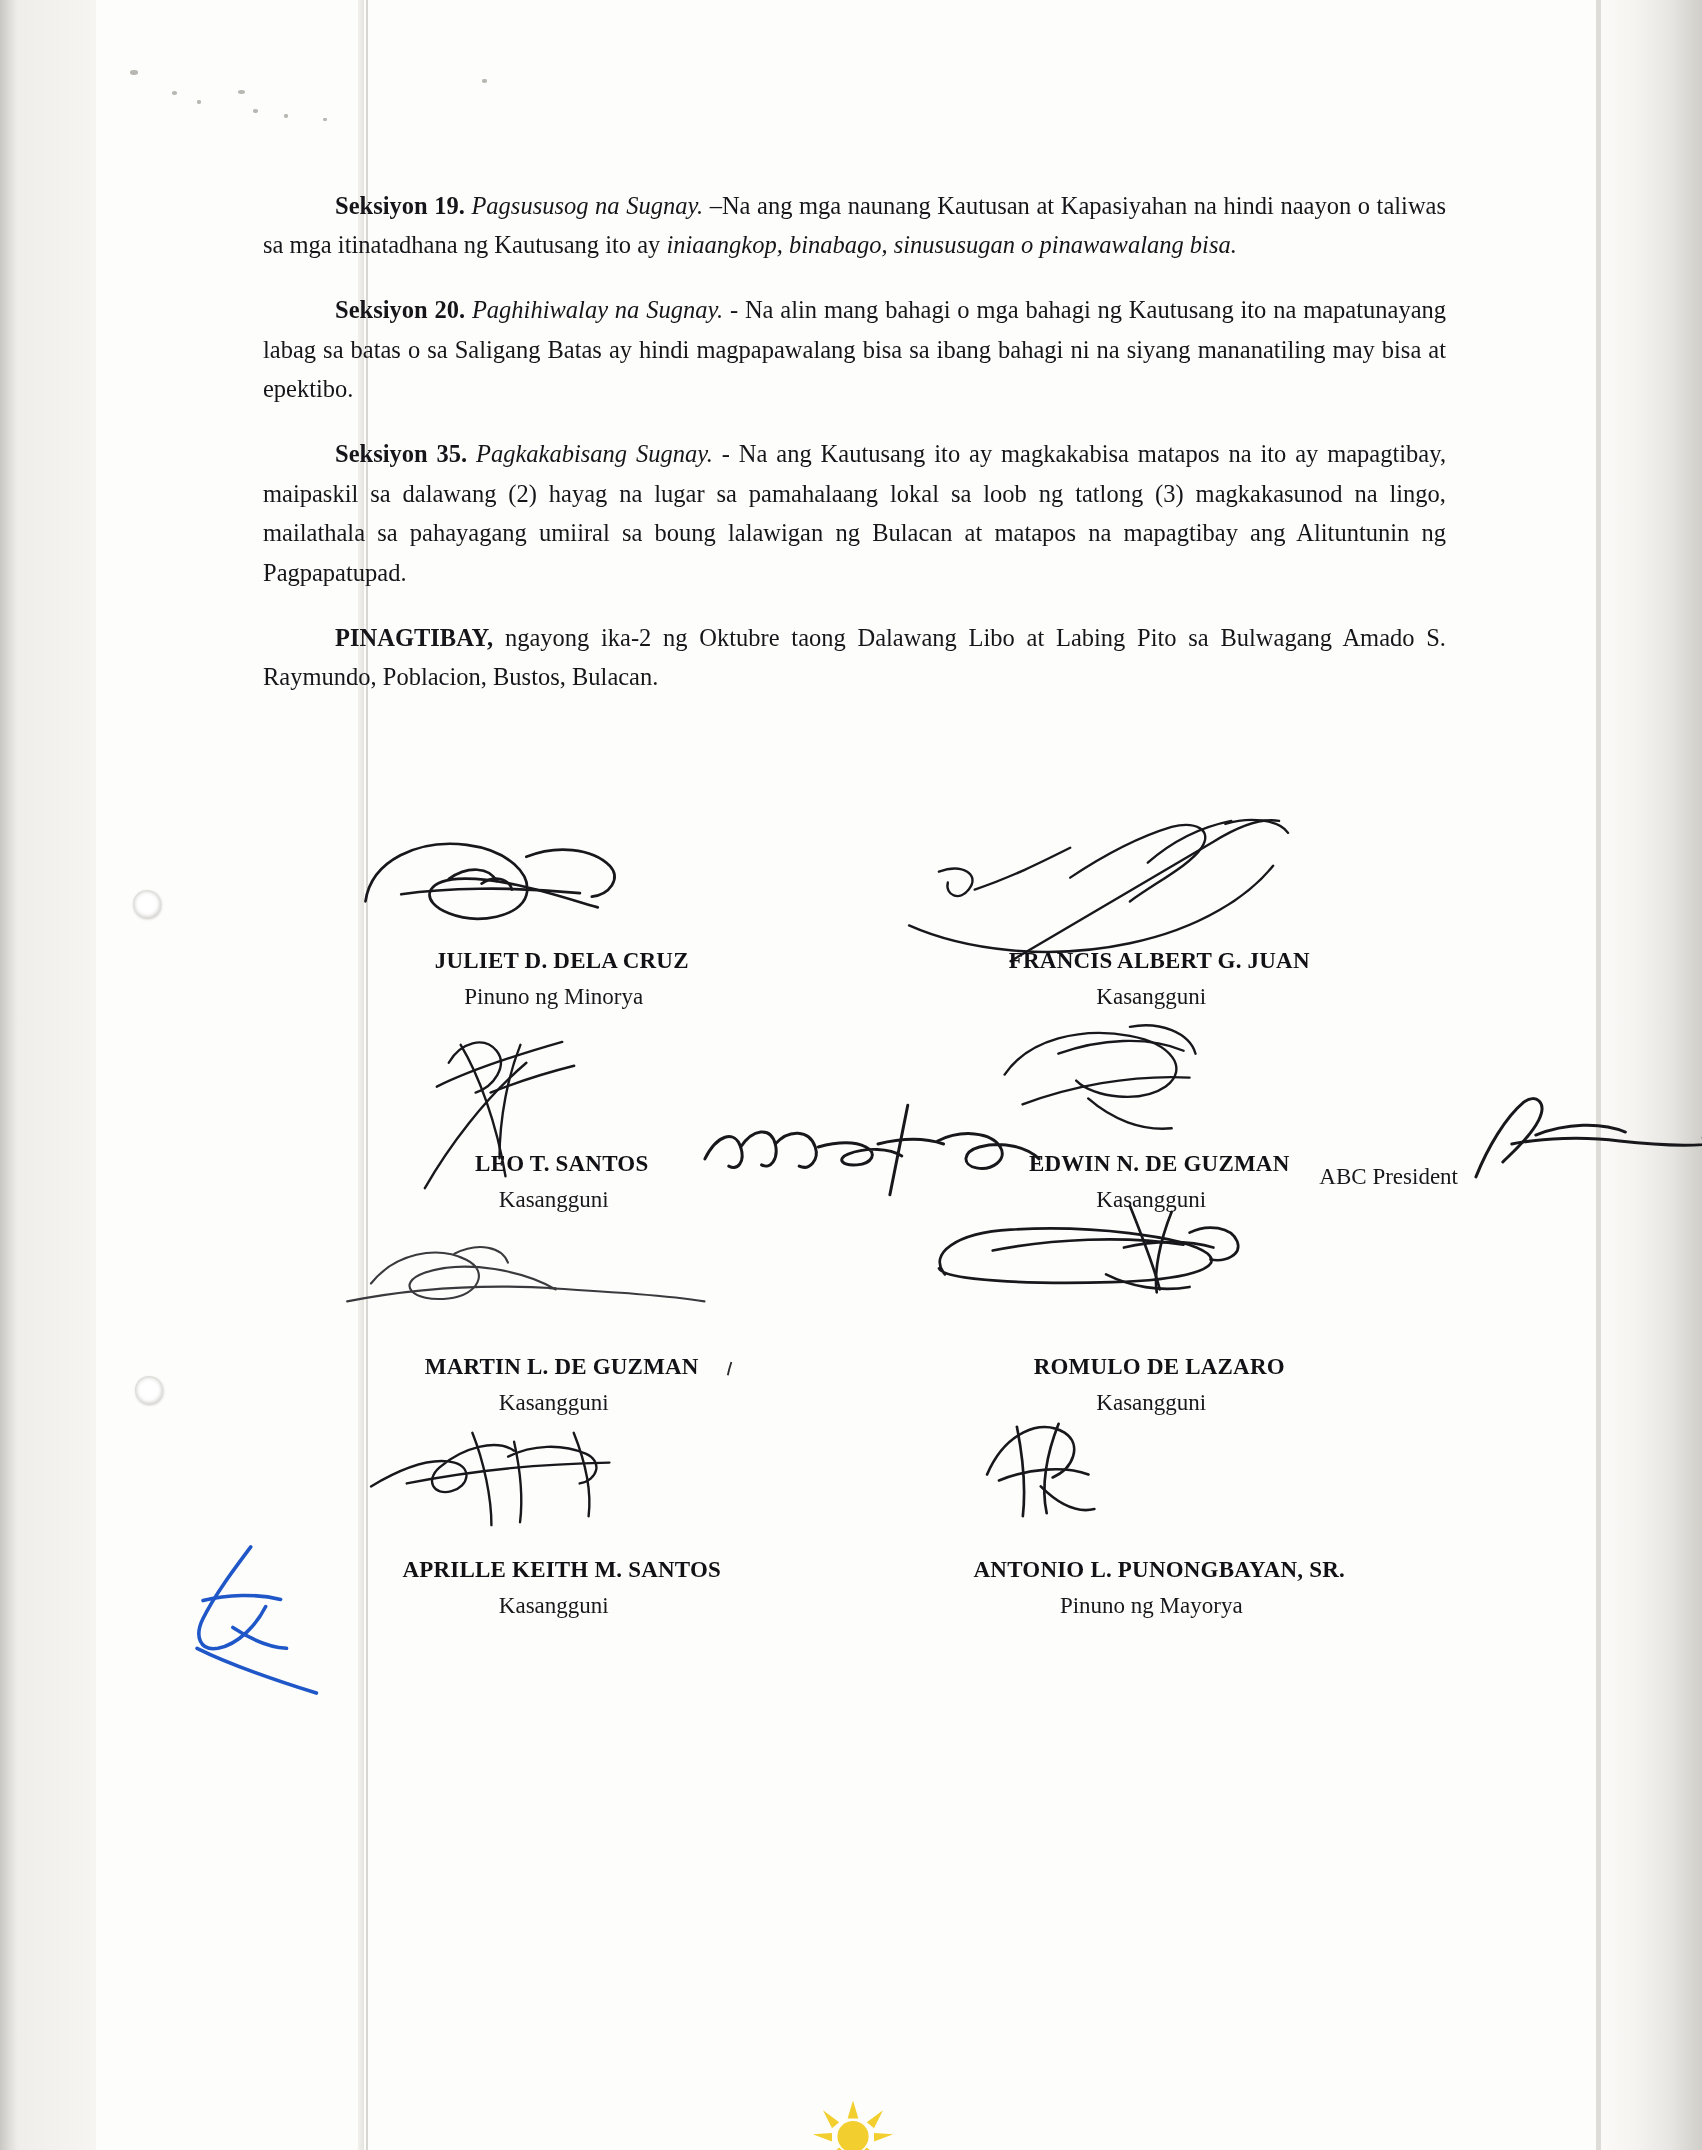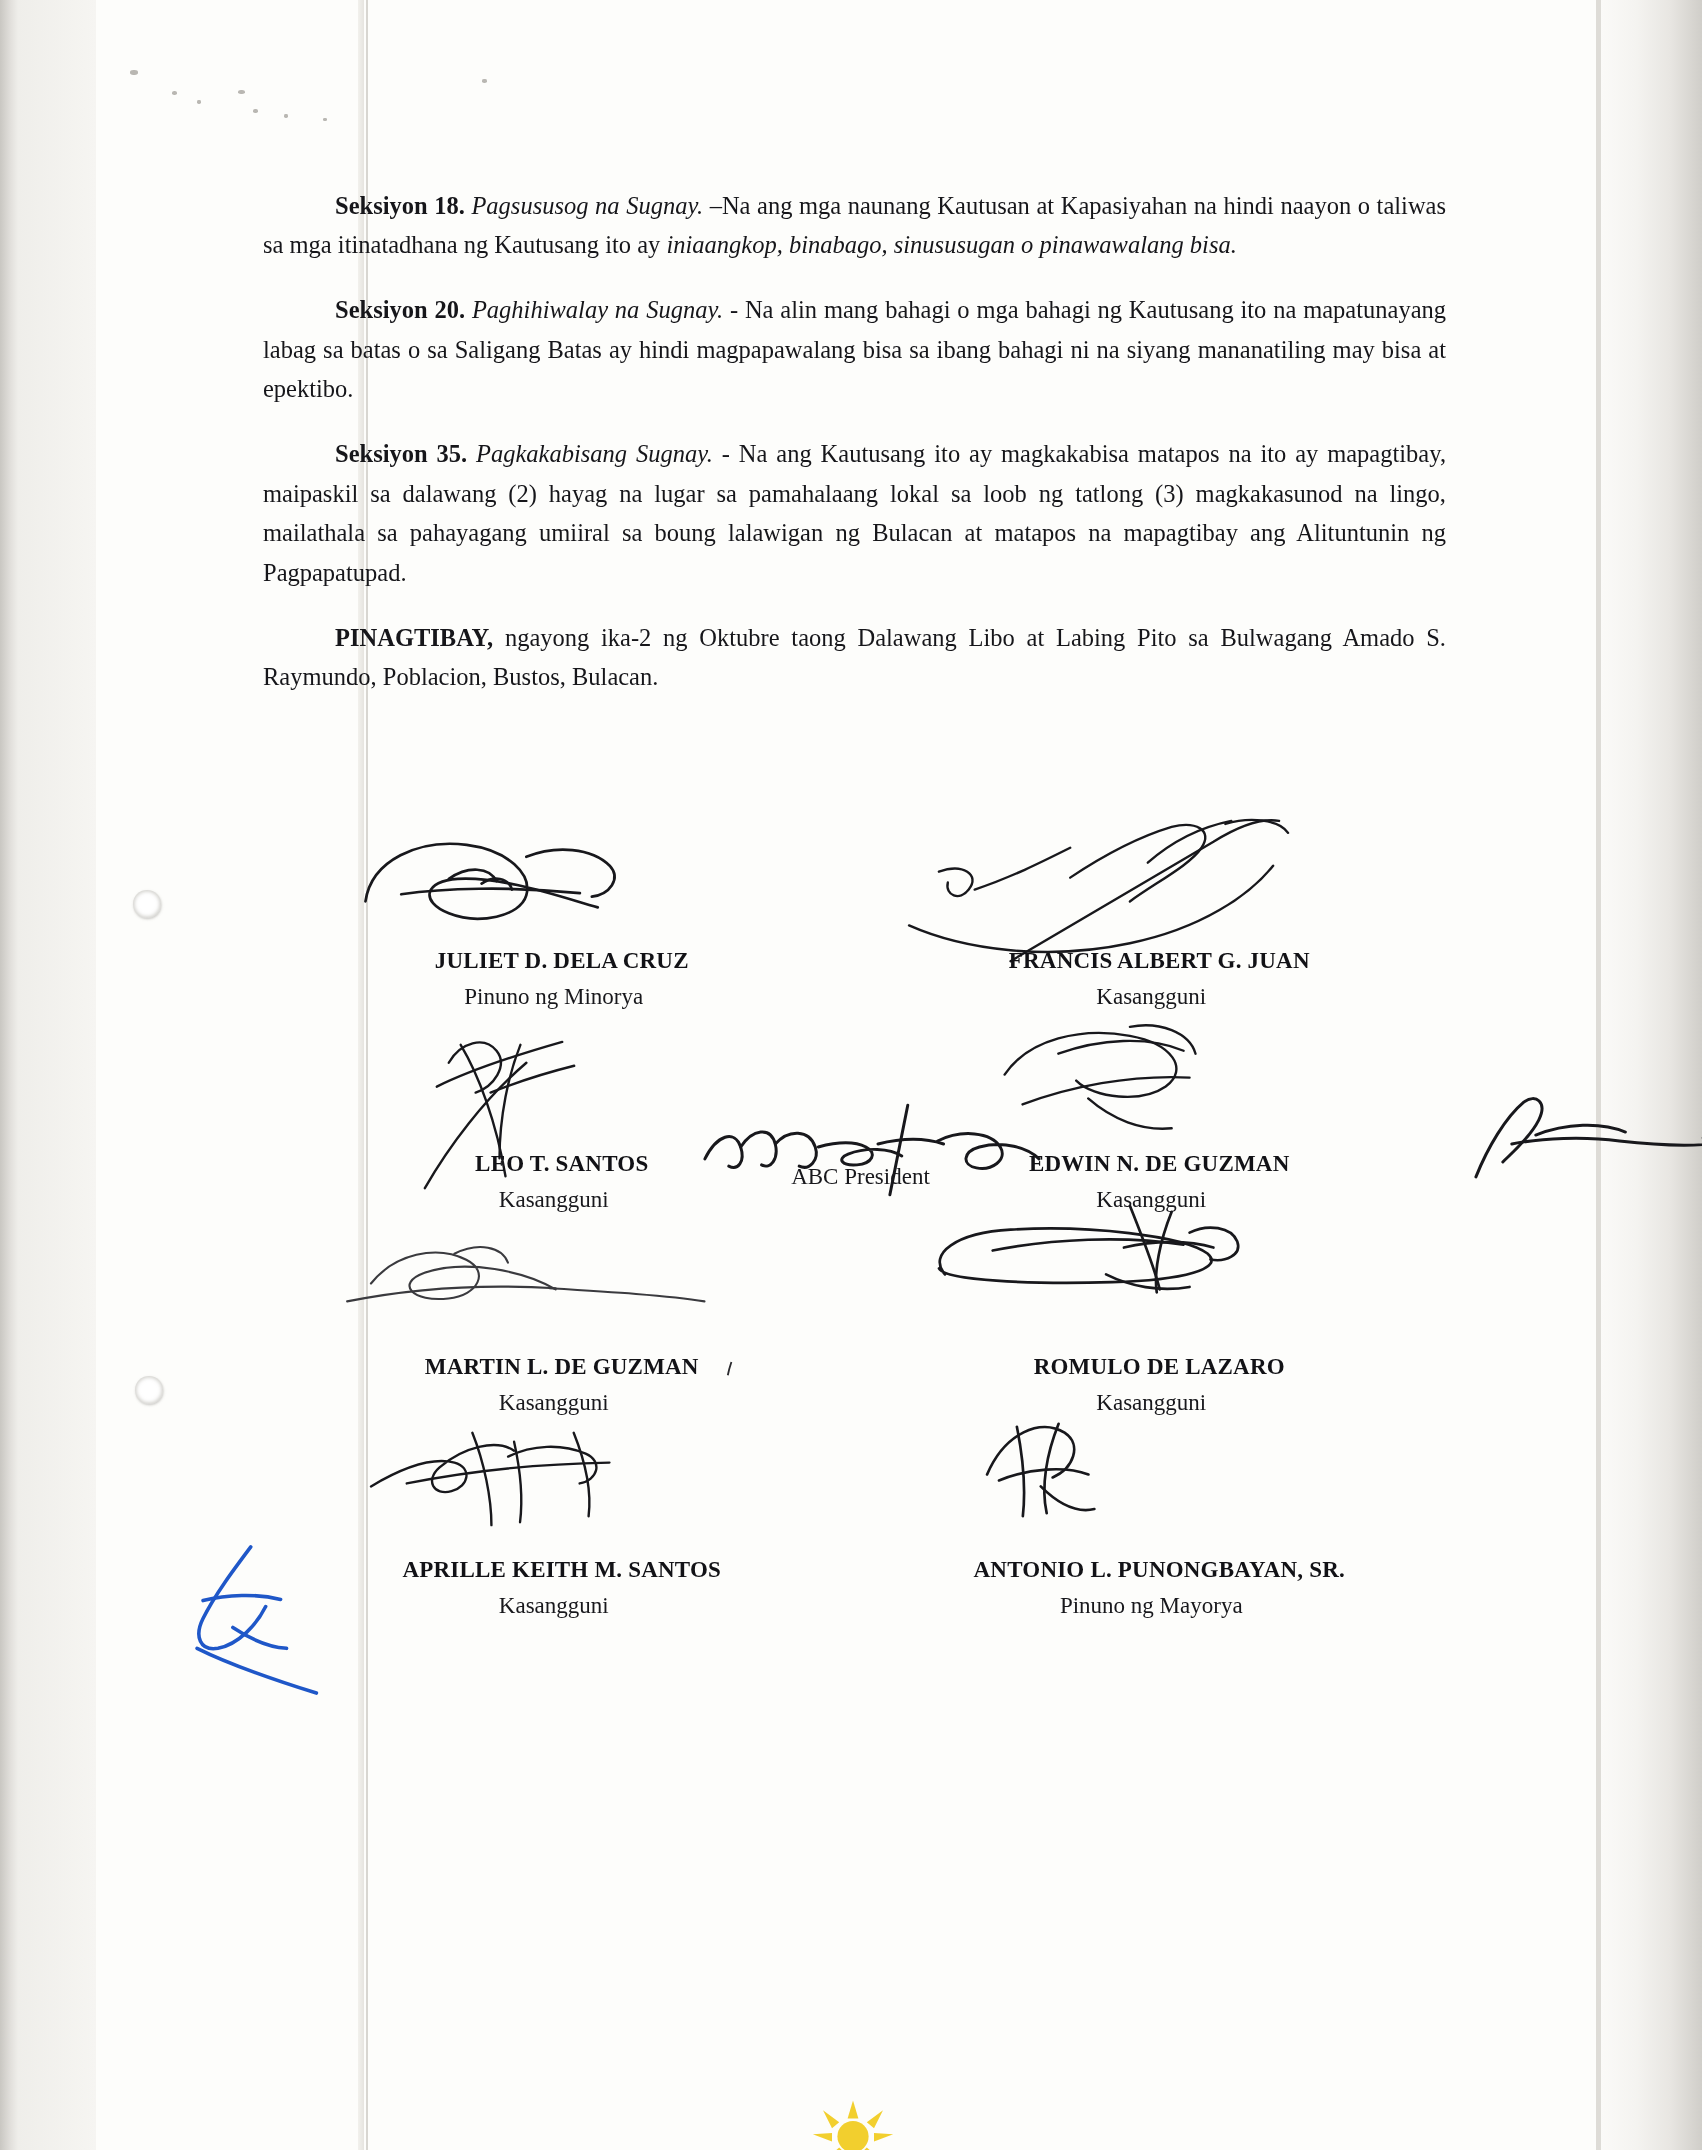--- a/index.html
+++ b/index.html
@@ -185,21 +185,21 @@
 <div class="speck" style="left:197px;top:100px;width:4.2px;height:3.6px;"></div>
 <div class="speck" style="left:238px;top:90px;width:7.2px;height:4.2px;"></div>
 <div class="speck" style="left:253px;top:109px;width:4.8px;height:4.2px;"></div>
 <div class="speck" style="left:284px;top:114px;width:4.2px;height:3.6px;"></div>
 <div class="speck" style="left:323px;top:118px;width:3.6px;height:3px;"></div>
 <div class="speck" style="left:482px;top:79px;width:5.4px;height:3.6px;"></div>
 
 <div class="content">
 
   <p class="para">
-    <span class="b">Seksiyon 18.</span>
+    <span class="b">Seksiyon 19.</span>
     <span class="i">Pagsususog na Sugnay.</span><span> –Na ang mga naunang Kautusan at Kapasiyahan na hindi naayon o taliwas sa mga itinatadhana ng Kautusang ito ay </span><span class="i">iniaangkop, binabago, sinususugan o pinawawalang bisa.</span>
   </p>
 
   <p class="para">
     <span class="b">Seksiyon 20.</span>
     <span class="i">Paghihiwalay na Sugnay.</span><span> - Na alin mang bahagi o mga bahagi ng Kautusang ito na mapatunayang labag sa batas o sa Saligang Batas ay hindi magpapawalang bisa sa ibang bahagi ni na siyang mananatiling may bisa at epektibo.</span>
   </p>
 
   <p class="para">
     <span class="b">Seksiyon 35.</span>
@@ -355,21 +355,21 @@
       </g>
     </svg>
     <svg class="scribble" width="311" height="108" viewBox="0 0 520 180" style="left:1189px;top:-66px;">
       <g fill="none" stroke="#18181c" stroke-width="5" stroke-linecap="round">
         <path d="M40 150 C 60 100, 90 50, 120 25 C 140 10, 160 25, 145 55 C 130 85, 100 110, 85 125"></path>
         <path d="M100 95 C 150 85, 220 82, 280 90 C 350 98, 420 100, 470 90"></path>
         <path d="M140 80 C 190 60, 250 58, 290 75"></path>
         <path d="M420 85 C 450 75, 475 80, 480 95"></path>
       </g>
     </svg>
-    <div class="sig-title" style="position:relative;margin-top:10.8px;">ABC President</div>
+    <div class="sig-title" style="position:relative;margin-top:10.8px;text-align:right;">ABC President</div>
   </div>
 </div>
 
 <svg class="scribble" width="275" height="179" viewBox="0 0 460 300" style="position:absolute;left:161px;top:1529px;">
   <g fill="none" stroke="#1f57c8" stroke-width="6" stroke-linecap="round">
     <path d="M150 30 C 120 70, 90 110, 70 150 C 55 180, 65 205, 95 200 C 130 193, 160 160, 175 130"></path>
     <path d="M70 120 C 110 110, 160 108, 200 118"></path>
     <path d="M60 200 C 110 225, 180 250, 260 275"></path>
     <path d="M120 165 C 150 185, 180 198, 210 200"></path>
   </g>

